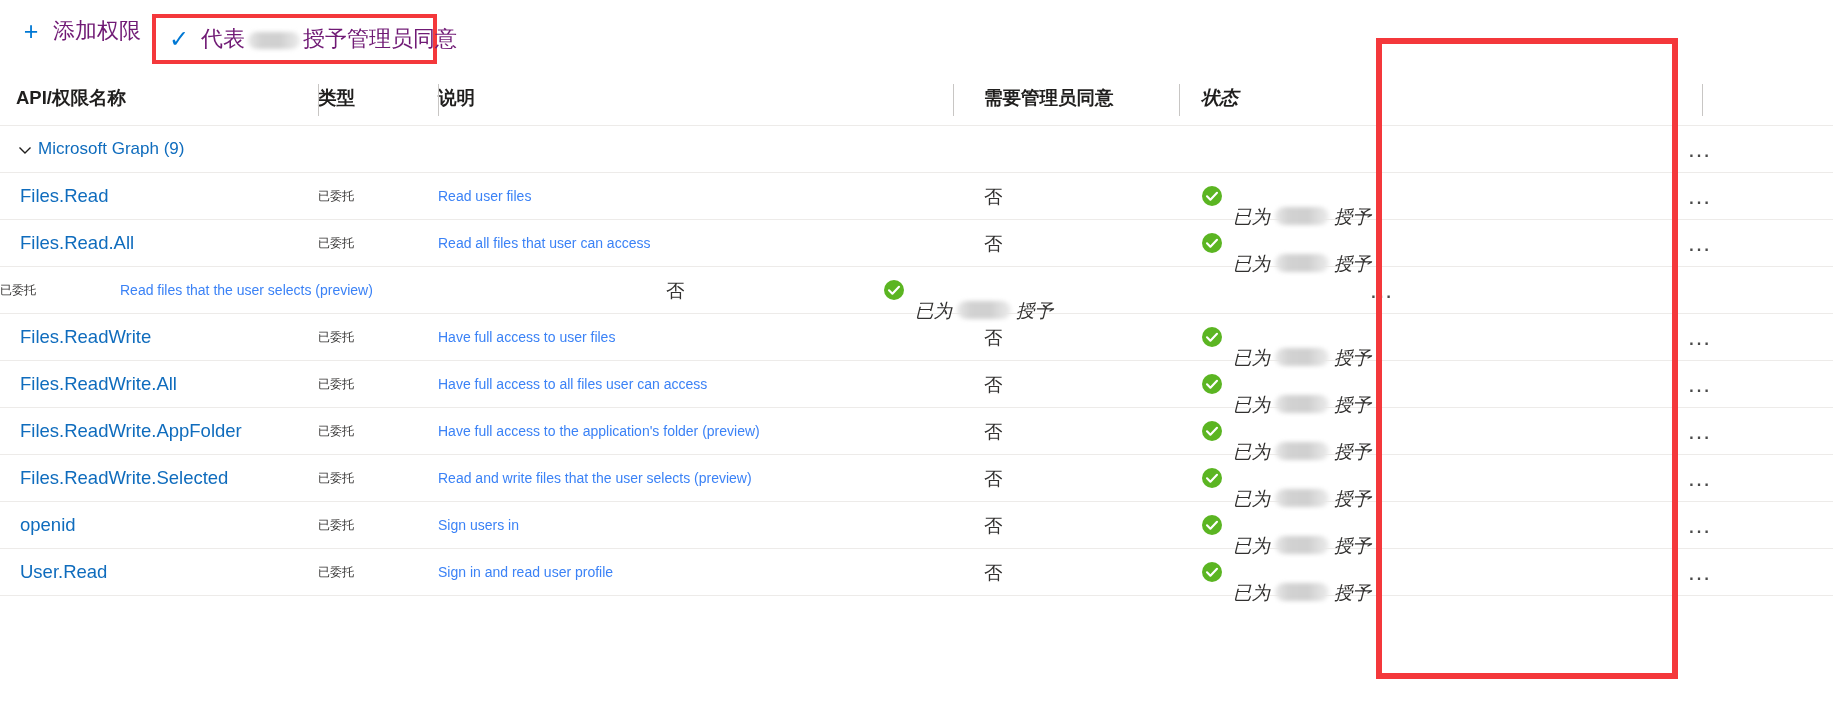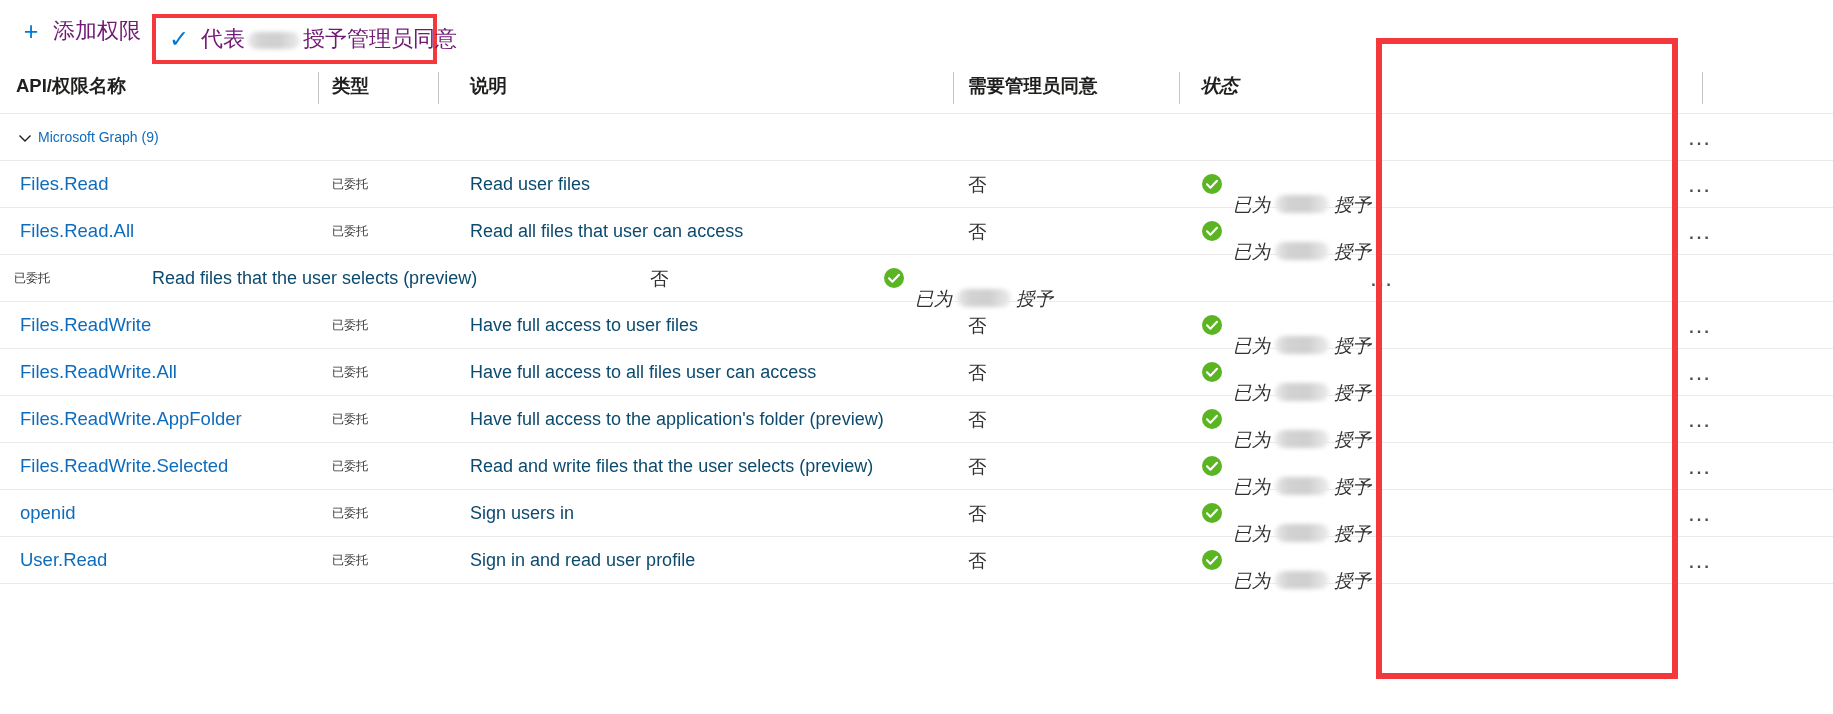--- a/index.html
+++ b/index.html
@@ -47,66 +47,66 @@
     display: inline-block;
     width: 52px; height: 17px;
     border-radius: 9px;
     background: linear-gradient(90deg,#e9e9e9 0%, #d2d2d2 25%, #cfcfcf 60%, #ececec 100%);
     filter: blur(2.2px);
     vertical-align: middle;
     margin: 0 3px;
   }
 
   
-  .tbl { position: absolute; left: 0; top: 58px; width: 1833px; }
+  .tbl { position: absolute; left: 0; top: 70px; width: 1833px; }
   .row { display: flex; align-items: center; position: relative; }
 
   .hdr {
     height: 56px;
     border-bottom: 1px solid #edebe9;
   }
   .hdr .cell {
     font-size: 18.5px; font-weight: bold; color: #201f1e;
   }
   .hdr .cell.c-name { padding-left: 16px; }
 
   .c-name   { width: 318px; flex: 0 0 318px; }
-  .c-type   { width: 120px; flex: 0 0 120px; padding-left: 14px; }
-  .c-desc   { width: 515px; flex: 0 0 515px; padding-left: 32px; }
-  .c-consent{ width: 226px; flex: 0 0 226px; padding-left: 15px; }
+  .c-type   { width: 120px; flex: 0 0 120px; }
+  .c-desc   { width: 515px; flex: 0 0 515px; padding-left: 0; }
+  .c-consent{ width: 226px; flex: 0 0 226px; padding-left: 31px; }
   .c-status { width: 460px; flex: 0 0 460px; padding-left: 22px; font-style: italic; }
   .c-menu   { width: 194px; flex: 0 0 194px; padding-left: 48px; }
 
   .vdivide {
     position: absolute; width: 1px; background: #c8c6c4;
     top: 14px; height: 32px;
   }
 
   .grouprow {
     height: 47px;
     border-bottom: 1px solid #edebe9;
   }
   .group-cell {
     display: flex; align-items: center; padding-left: 16px; cursor: pointer;
   }
   .chev {
     width: 18px; height: 18px; display:inline-block; margin-right: 4px;
     position: relative; top: 1px;
   }
-  .group-label { font-size: 14px; color: #0f6cbd; }
+  .group-label { font-size: 17px; color: #0f6cbd; }
 
   .drow {
     height: 47px;
     border-bottom: 1px solid #edebe9;
   }
   .perm-name {
     font-size: 18.5px; color: #0f6cbd; padding-left: 20px; cursor: pointer;
   }
   .perm-type { font-size: 12px; color: #323130; }
-  .perm-desc { font-size: 18px; color: #0c4a6e; white-space: nowrap; }
+  .perm-desc { font-size: 14px; color: #3b82f6; white-space: nowrap; }
   .perm-consent { font-size: 18.5px; color: #323130; }
 
   .status-cell { display: flex; align-items: center; }
   .check-ico { width: 22px; height: 22px; flex: 0 0 22px; margin-right: 10px; }
   .status-txt { font-size: 18.5px; color: #323130; display: flex; align-items: center; white-space: nowrap; margin-top: 40px; }
   .status-txt .redact { width: 54px; height: 18px; margin: 0 5px; }
 
   .dots { color: #4a4a4a; font-size: 24px; letter-spacing: 4px; line-height: 1; cursor: pointer; }
 
   

